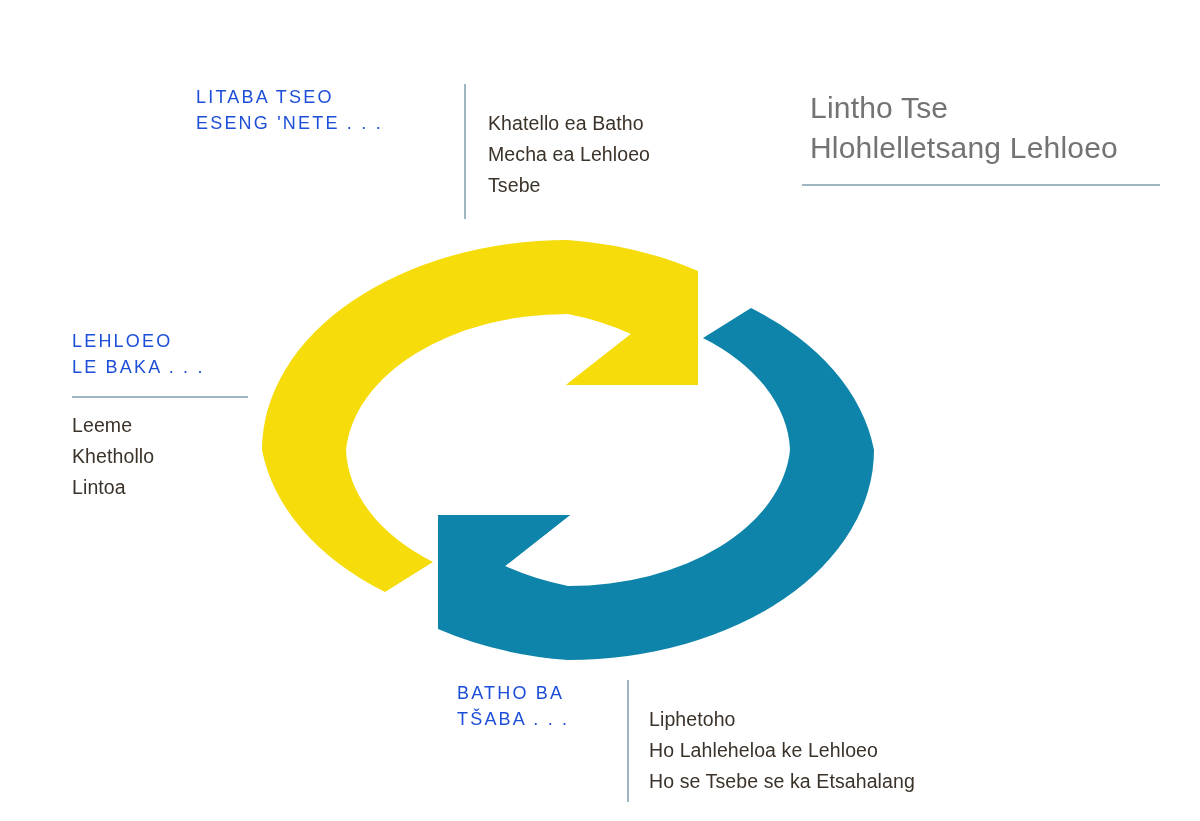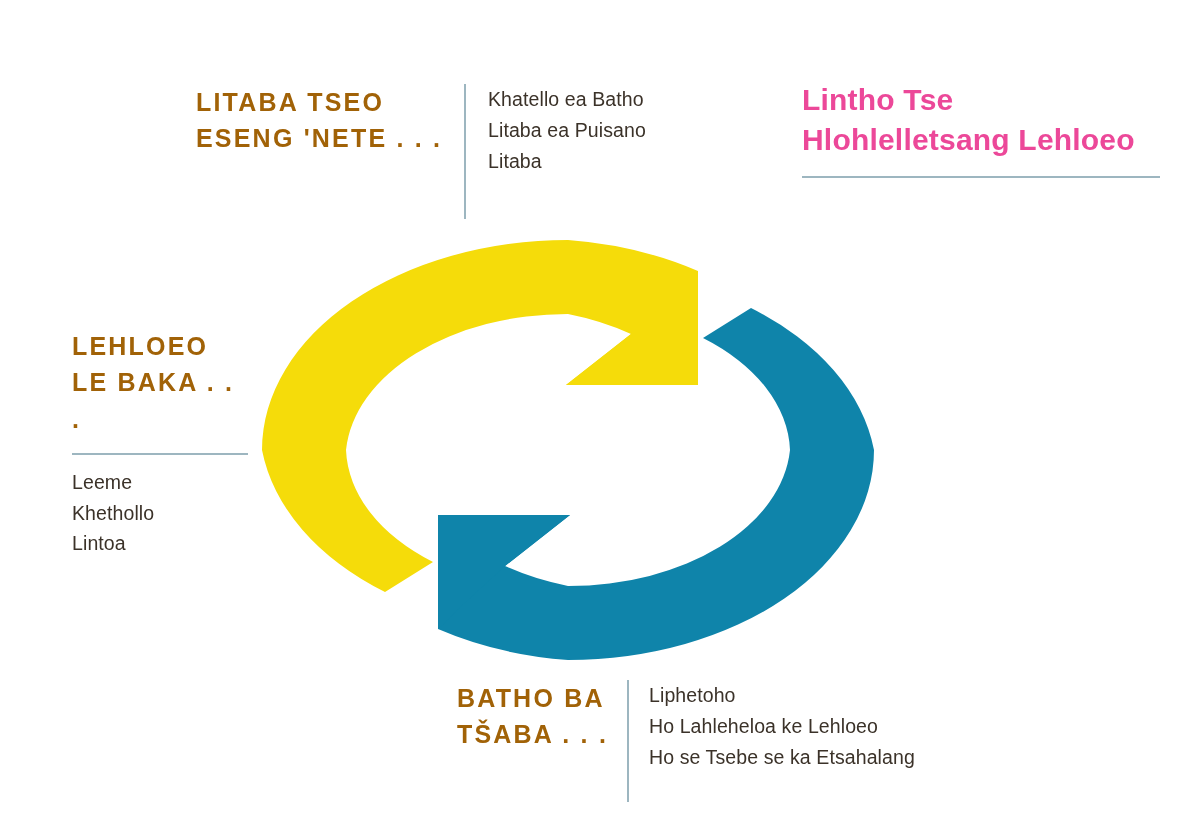--- a/index.html
+++ b/index.html
@@ -28,23 +28,23 @@
     width: 1200px;
     height: 821px;
     pointer-events: none;
   }
 
   
   .block {
     position: absolute;
   }
   .block-heading {
-    color: #a16207;
-    font-weight: bold;
-    font-size: 25px;
+    color: #1d4ed8;
+    font-weight: normal;
+    font-size: 18px;
     line-height: 1.45;
     letter-spacing: 2.2px;
     text-transform: uppercase;
     margin: 0;
     white-space: pre-line;
   }
   .block-items {
     margin: 0;
     padding: 0;
     list-style: none;
@@ -66,20 +66,21 @@
     flex: 0 0 auto;
   }
   .block.split .rule-vertical {
     flex: 0 0 auto;
     width: 2px;
     background: #9db6c0;
     align-self: stretch;
   }
   .block.split .block-items {
     flex: 0 0 auto;
+    margin-top: 24px;
   }
 
   
   .block.stacked .rule-horizontal {
     height: 2px;
     background: #9db6c0;
     margin: 16px 0 12px 0;
   }
 
   
@@ -116,24 +117,24 @@
   #block-fear .rule-vertical { margin-right: 20px; }
 
   
   #poster-title {
     position: absolute;
     left: 802px;
     top: 80px;
     width: 380px;
   }
   #poster-title .title-text {
-    margin: 0;
-    color: #ec4899;
+    margin: 8px;
+    color: #737373;
     font-size: 30px;
-    font-weight: bold;
+    font-weight: normal;
     line-height: 1.33;
     letter-spacing: 0.2px;
     white-space: pre-line;
   }
   #poster-title .title-rule {
     height: 2px;
     background: #9db6c0;
     margin-top: 16px;
     width: 358px;
   }
@@ -178,22 +179,22 @@
       <path fill="#0f84aa" d="M 438 629 L 438 515 L 570 515 L 505 566 L 468 600 Z"></path>
     </g>
   </svg>
 
   <div class="block split" id="block-misinformation">
     <h2 class="block-heading">LITABA TSEO
 ESENG 'NETE . . .</h2>
     <div class="rule-vertical"></div>
     <ul class="block-items">
       <li>Khatello ea Batho</li>
-      <li>Litaba ea Puisano</li>
-      <li>Litaba</li>
+      <li>Mecha ea Lehloeo</li>
+      <li>Tsebe</li>
     </ul>
   </div>
 
   <div id="poster-title">
     <h1 class="title-text">Lintho Tse
 Hlohlelletsang Lehloeo</h1>
     <div class="title-rule"></div>
   </div>
 
   <div class="block stacked" id="block-causes">

